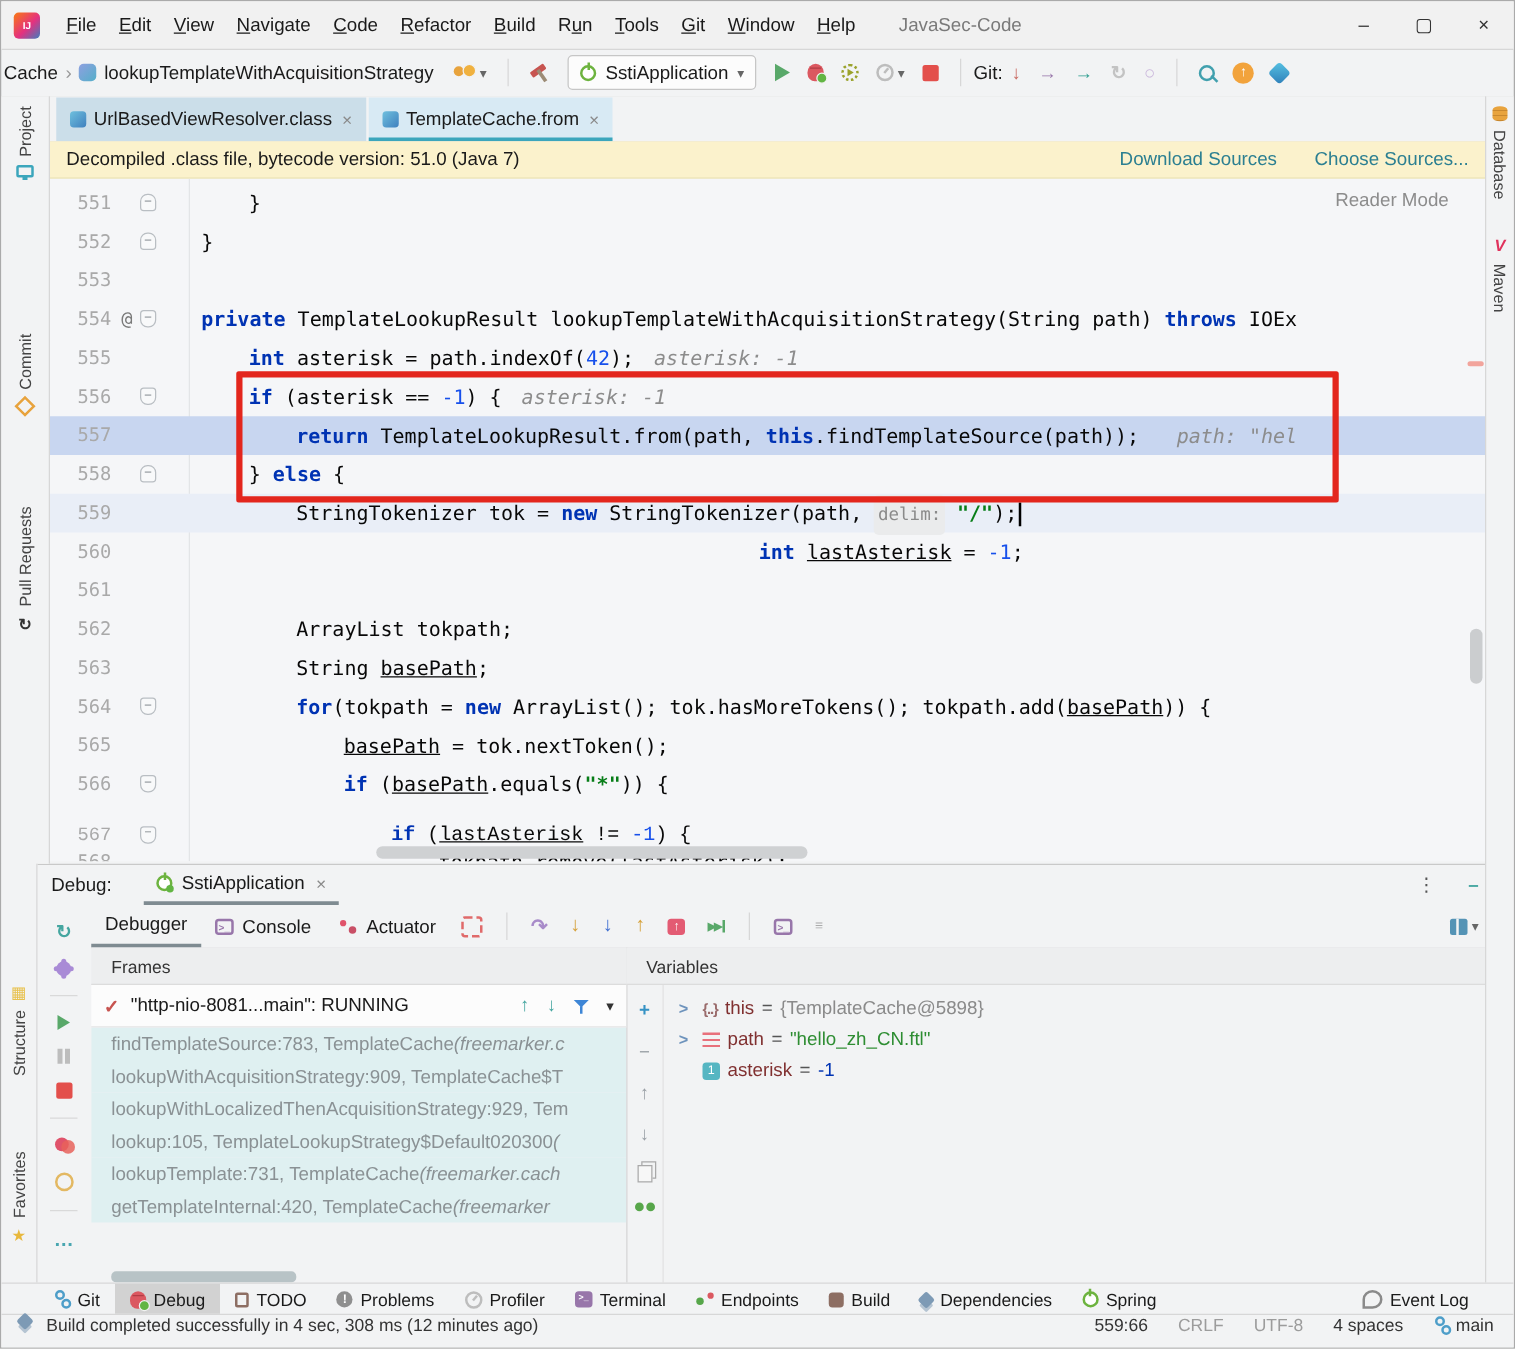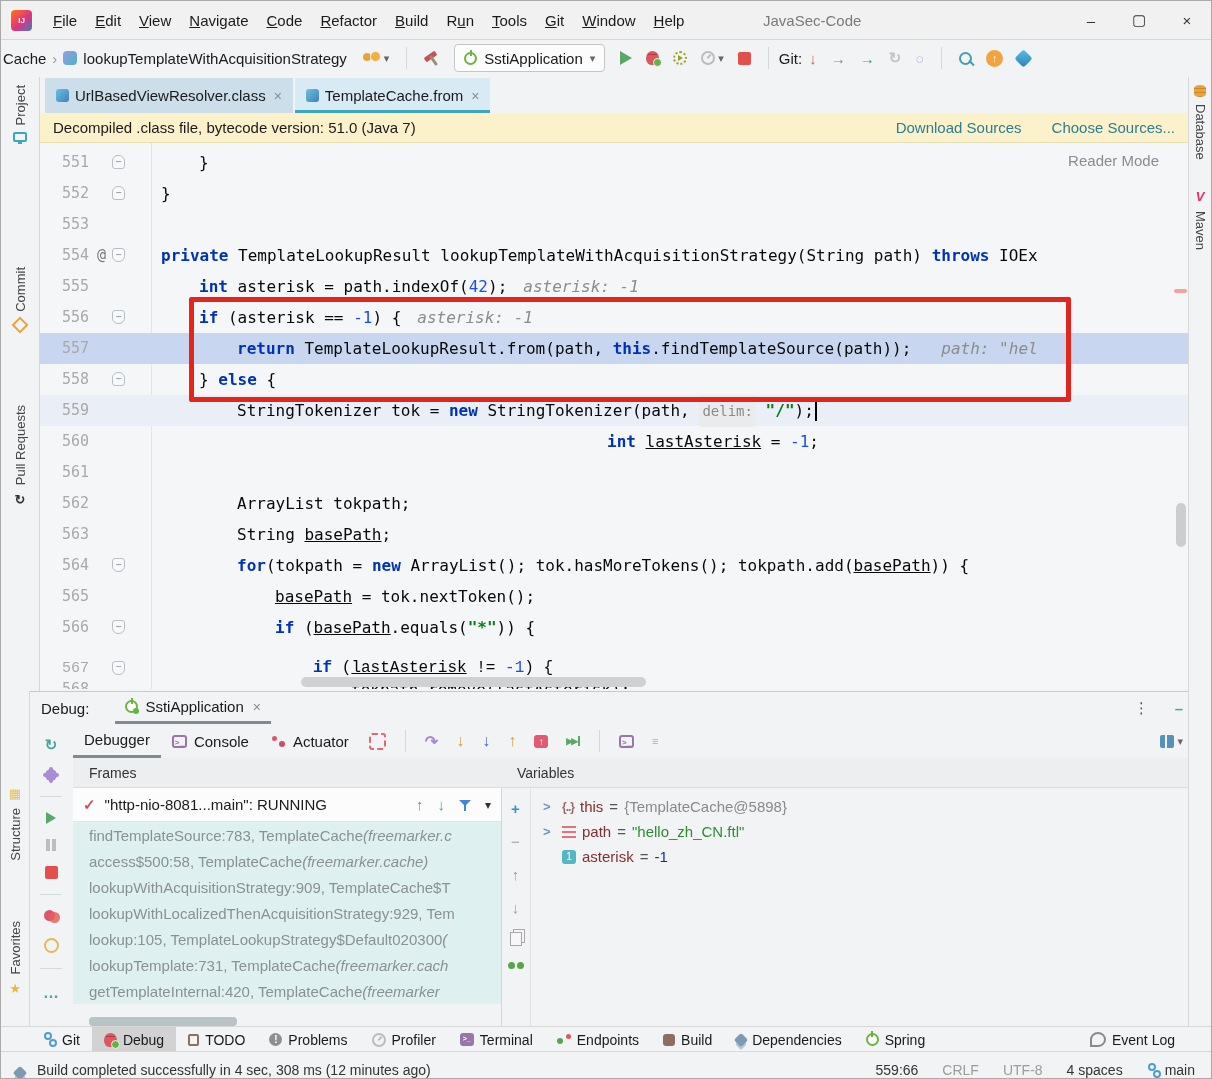--- a/index.html
+++ b/index.html
@@ -4,21 +4,21 @@
 <style>
   html,body{margin:0;padding:0;background:#ddd}
   #app{position:relative;width:1212px;height:1079px;background:#F2F3F4;font-family:"Liberation Sans",sans-serif;color:#1A1A1A;overflow:hidden;border:1px solid #aaa;box-sizing:border-box}
   .ni{display:inline-block;vertical-align:middle}
 
   
   .titlebar{position:absolute;left:0;top:0;right:0;height:38px;background:#F1F1F1;border-bottom:1px solid #D7D7D7;display:flex;align-items:center}
   .logo{width:21px;height:21px;border-radius:4px;margin:0 12px 0 10px;background:linear-gradient(135deg,#F97A12,#E4317F 55%,#3D7EBF);color:#fff;font-size:8px;font-weight:bold;display:flex;align-items:center;justify-content:center}
   .menu-item{padding:0 9px;font-size:15px;cursor:default}
   .menu-item .mn{text-decoration:underline}
-  .win-title{position:absolute;left:762px;color:#7A7A7A;font-size:15px}
+  .win-title{position:absolute;left:718px;color:#7A7A7A;font-size:15px}
   .win-controls{position:absolute;right:0;top:0;height:38px;display:flex}
   .win-btn{width:48px;height:38px;display:flex;align-items:center;justify-content:center;font-size:15px;color:#333}
 
   
   .toolbar{position:absolute;top:38px;left:0;right:0;height:38px;display:flex;align-items:center;border-bottom:1px solid #D7D7D7;font-size:15px}
   .crumb-sep{color:#9a9a9a;margin:0 6px}
   .m-icon{width:14px;height:14px;border-radius:4px;background:linear-gradient(135deg,#8FA0E0,#54AFC9);margin-right:6px}
   .tsep{width:1px;height:22px;background:#D7D7D7;margin:0 10px}
   .runcfg{display:flex;align-items:center;gap:7px;border:1px solid #C6C6C6;border-radius:4px;background:#FCFCFC;height:26px;padding:0 9px;margin:0 8px}
   .dd{color:#666;font-size:11px}
@@ -180,21 +180,21 @@
   .vval-obj{color:#8A8A8A}
   .vval-str{color:#2E8D32}
   .vval-num{color:#0033B3}
 
   
   .twbar{position:absolute;left:0;right:0;bottom:26px;height:25px;background:#F2F3F4;border-top:1px solid #D7D7D7;display:flex;align-items:center;font-size:14px;z-index:7}
   .twitem{display:flex;align-items:center;gap:6px;padding:0 12px;height:100%;box-sizing:border-box}
   .twitem.active{background:#D2D2D2}
   #tw-left{display:flex;margin-left:30px;height:100%}
   #tw-right{display:flex;margin-left:auto;margin-right:24px;height:100%}
-  .statusbar{position:absolute;left:0;right:0;bottom:0;height:26px;background:#F2F3F4;border-top:1px solid #D7D7D7;display:flex;align-items:flex-end;font-size:14px;color:#333;z-index:7}
+  .statusbar{position:absolute;left:0;right:0;bottom:0;height:26px;background:#F2F3F4;border-top:1px solid #D7D7D7;display:flex;align-items:flex-start;font-size:14px;color:#333;z-index:7}
   .sb-msg{margin-left:12px}
   .sb-right{margin-left:auto;display:flex;align-items:center;gap:24px;margin-right:16px}
   .sb-dim{color:#9C9C9C}
 </style>
 </head>
 <body>
 
 <div id="app">
 
   <div class="titlebar">
@@ -435,24 +435,20 @@
             <span class="ic-funnel ni"></span>
             <span class="dd" style="color:#333;font-size:12px">▾</span>
           </span>
         </div>
         <div class="frames-list" id="frames-list">
             <div class="frow">
               <span class="ftext">findTemplateSource:783, TemplateCache </span>
               <span class="floc">(freemarker.c</span>
             </div>
             <div class="frow">
-              <span class="ftext">access$500:58, TemplateCache </span>
-              <span class="floc">(freemarker.cache)</span>
-            </div>
-            <div class="frow">
               <span class="ftext">lookupWithAcquisitionStrategy:909, TemplateCache$T</span>
               <span class="floc"></span>
             </div>
             <div class="frow">
               <span class="ftext">lookupWithLocalizedThenAcquisitionStrategy:929, Tem</span>
               <span class="floc"></span>
             </div>
             <div class="frow">
               <span class="ftext">lookup:105, TemplateLookupStrategy$Default020300 </span>
               <span class="floc">(</span>

